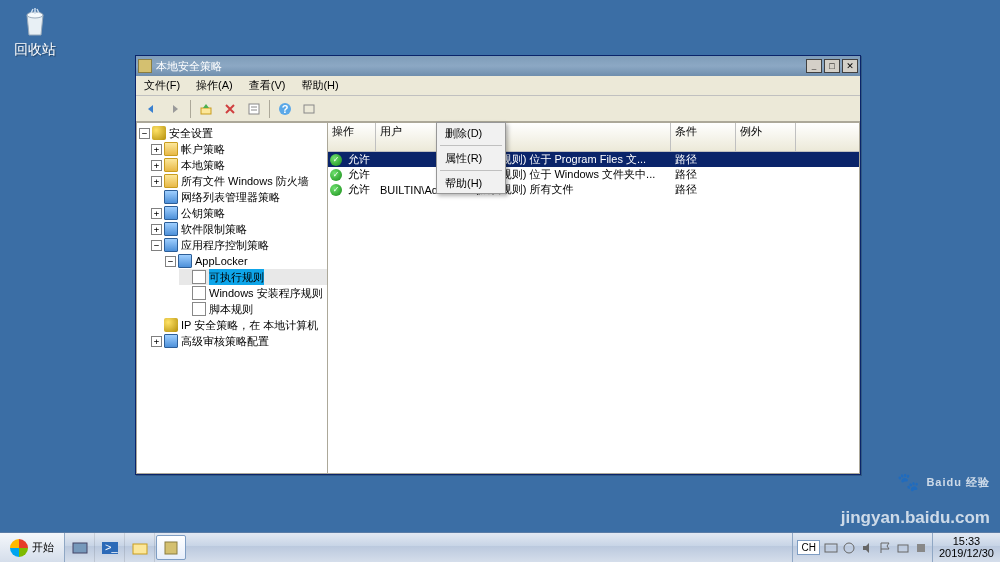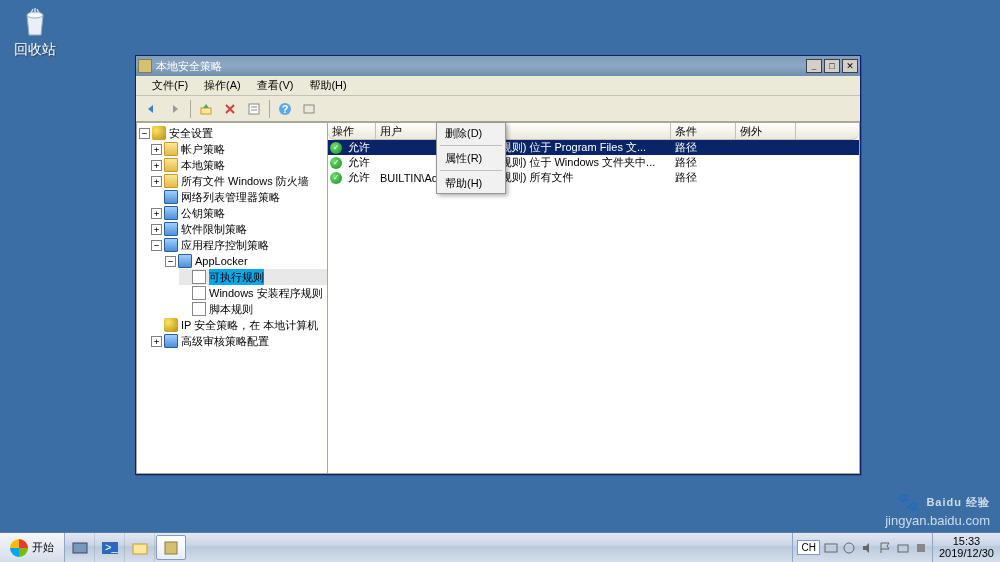--- a/index.html
+++ b/index.html
@@ -10,21 +10,21 @@
 .desktop-icon .bin svg { width: 34px; height: 34px; }
 .desktop-icon .label { color: #fff; font-size: 14px; margin-top: 2px; text-shadow: 1px 1px 1px rgba(0,0,0,.4); }
 
 .window { position: absolute; left: 135px; top: 55px; width: 726px; height: 420px; background: #ECE9D8; border: 1px solid #0A246A; box-shadow: 1px 1px 0 rgba(0,0,0,.2); }
 .titlebar { height: 20px; background: linear-gradient(#7F9DB9, #8CA8C4, #6F8EAD); display: flex; align-items: center; padding: 0 2px; color: #fff; }
 .titlebar .ticon { width: 14px; height: 14px; background: #D4C070; border: 1px solid #8A7D40; margin-right: 4px; }
 .titlebar .title { flex: 1; font-size: 11px; }
 .titlebar .winbtns { display: flex; gap: 2px; }
 .titlebar .winbtn { width: 16px; height: 14px; background: #D4D0C8; border: 1px solid #404040; display: flex; align-items: center; justify-content: center; font-size: 9px; line-height: 1; color: #000; font-family: Tahoma; }
 
-.menubar { height: 20px; background: #ECE9D8; display: flex; align-items: center; border-bottom: 1px solid #c0c0c0; padding-left: 8px; }
+.menubar { height: 20px; background: #ECE9D8; display: flex; align-items: center; border-bottom: 1px solid #c0c0c0; padding-left: 0; }
 .menubar span { padding: 2px 8px; font-size: 11px; cursor: default; }
 
 .toolbar { height: 26px; background: #ECE9D8; border-bottom: 1px solid #aca899; display: flex; align-items: center; padding-left: 4px; gap: 2px; }
 .tbtn { width: 22px; height: 22px; display: flex; align-items: center; justify-content: center; border: 1px solid transparent; }
 .sep { width: 1px; height: 18px; background: #aca899; margin: 0 2px; }
 
 .body { display: flex; height: calc(100% - 66px); background: #fff; border: 1px solid #aca899; margin: 0; }
 .tree { width: 191px; border-right: 1px solid #aca899; background: #fff; overflow: auto; padding: 2px 0; }
 .tree ul { list-style: none; }
 .tree li { white-space: nowrap; font-size: 11px; line-height: 16px; }
@@ -33,34 +33,34 @@
 .tree .expander.blank { border: none; background: transparent; }
 .tree .ficon { width: 14px; height: 14px; margin-right: 3px; display: inline-block; }
 .folder { background: linear-gradient(#FCE79A, #E8B846); border: 1px solid #C99D1F; border-radius: 1px; }
 .folder-blue { background: linear-gradient(#9FCFFF, #4D90D9); border: 1px solid #2C5E98; border-radius: 1px; }
 .shield-ic { background: radial-gradient(circle at 30% 30%, #FFE266, #B38E0A); border-radius: 2px; }
 .doc-ic { background: #fff; border: 1px solid #888; }
 .sel { background: #E8E8E8; }
 .sel .txt { background: #0ea5e9; }
 
 .list { flex: 1; background: #fff; position: relative; }
-.list-header { height: 17px; background: linear-gradient(#fff, #ECE9D8); border-bottom: 1px solid #c0c0c0; display: flex; border-radius: 7px; }
+.list-header { height: 29px; background: linear-gradient(#fff, #ECE9D8); border-bottom: 1px solid #c0c0c0; display: flex; }
 .list-header .col { border-right: 1px solid #c0c0c0; padding: 1px 4px; font-size: 11px; overflow: hidden; white-space: nowrap; }
 .list-body .lrow { display: flex; height: 15px; font-size: 11px; align-items: center; white-space: nowrap; }
 .list-body .lrow.selected { background: #0A246A; color: #fff; }
 .check-ic { width: 12px; height: 12px; border-radius: 50%; background: radial-gradient(circle at 35% 35%, #6FE26F, #178A17); margin: 0 2px; display: inline-flex; align-items: center; justify-content: center; color: #fff; font-size: 8px; }
 .cell { overflow: hidden; padding: 0 4px; }
 
 .context-menu { position: absolute; left: 436px; top: 122px; width: 70px; background: #F1F1F1; border: 1px solid #979797; box-shadow: 2px 2px 4px rgba(0,0,0,.3); }
 .context-menu .mitem { height: 20px; display: flex; align-items: center; padding-left: 8px; font-size: 11px; cursor: default; }
 .context-menu .msep { height: 1px; background: #c0c0c0; margin: 2px 3px; }
 
 .watermark { position: absolute; right: 10px; bottom: 34px; text-align: right; color: rgba(255,255,255,.75); }
 .watermark .big { font-size: 30px; font-weight: bold; letter-spacing: 1px; display: flex; align-items: center; justify-content: flex-end; gap: 6px; }
-.watermark .small { font-size: 13px; font-weight: 400; }
+.watermark .small { font-size: 17px; font-weight: 700; margin-top: 15px; }
 .paw { display: inline-flex; font-size: 18px; }
 
 .taskbar { position: absolute; left: 0; bottom: 0; width: 100%; height: 30px; background: linear-gradient(#E3E9F2, #C7D4E6 45%, #BBC9DE 46%, #D5DEEB); border-top: 1px solid #5a7ca6; display: flex; align-items: stretch; }
 .start { display: flex; align-items: center; padding: 0 10px; gap: 4px; border-right: 1px solid #8fa7c4; background: linear-gradient(#F4F7FB, #D5DEEB); text-align: center; }
 .start .orb { width: 18px; height: 18px; border-radius: 50%; background: conic-gradient(#E73C29 0 90deg, #7EBA00 90deg 180deg, #00A4EF 180deg 270deg, #FFB900 270deg 360deg); }
 .tbitem { width: 30px; display: flex; align-items: center; justify-content: center; border-right: 1px solid rgba(0,0,0,.1); }
 .tbitem.active { background: linear-gradient(#fff, #E6EEFB); border: 1px solid #7E9DC3; margin: 2px 1px; border-radius: 2px; }
 .tray { margin-left: auto; display: flex; align-items: center; gap: 4px; padding: 0 4px; border-left: 1px solid #8fa7c4; }
 .tray .ticonsmall { width: 14px; height: 14px; display: inline-block; }
 .clock { text-align: center; font-size: 10px; line-height: 12px; padding: 2px 6px; border-left: 1px solid #8fa7c4; }

